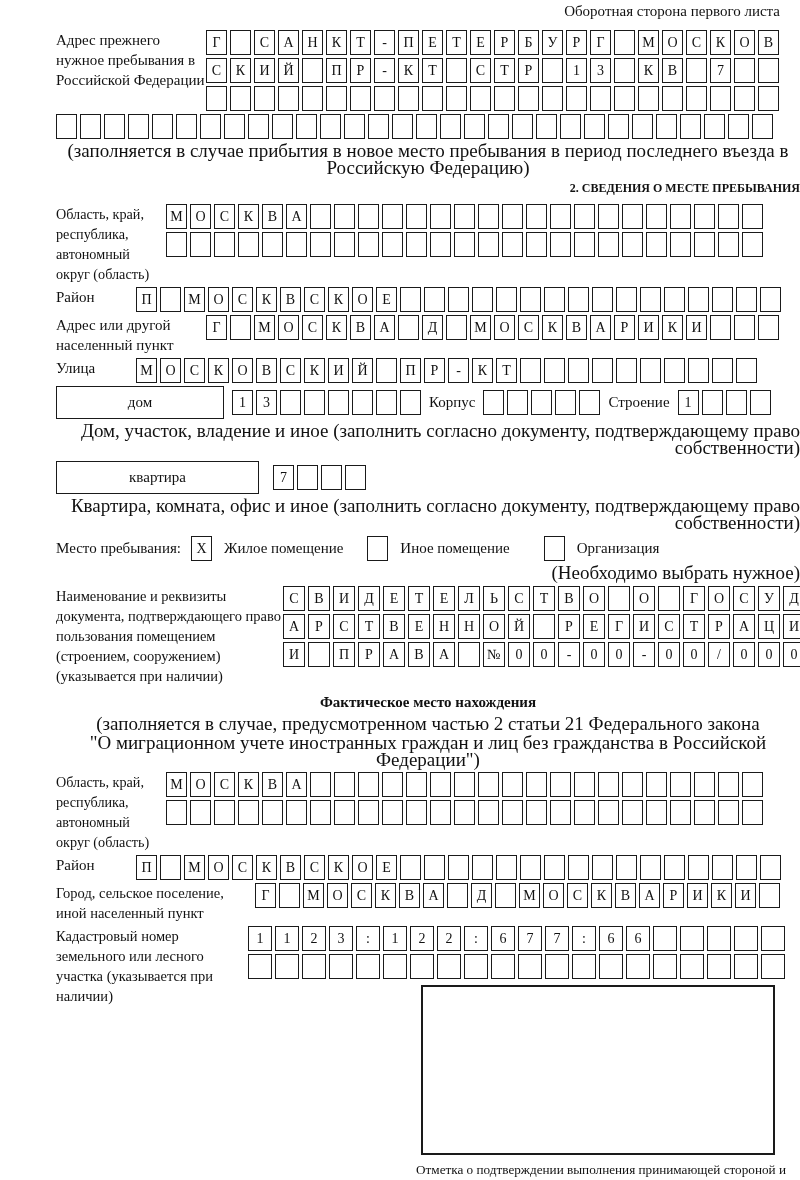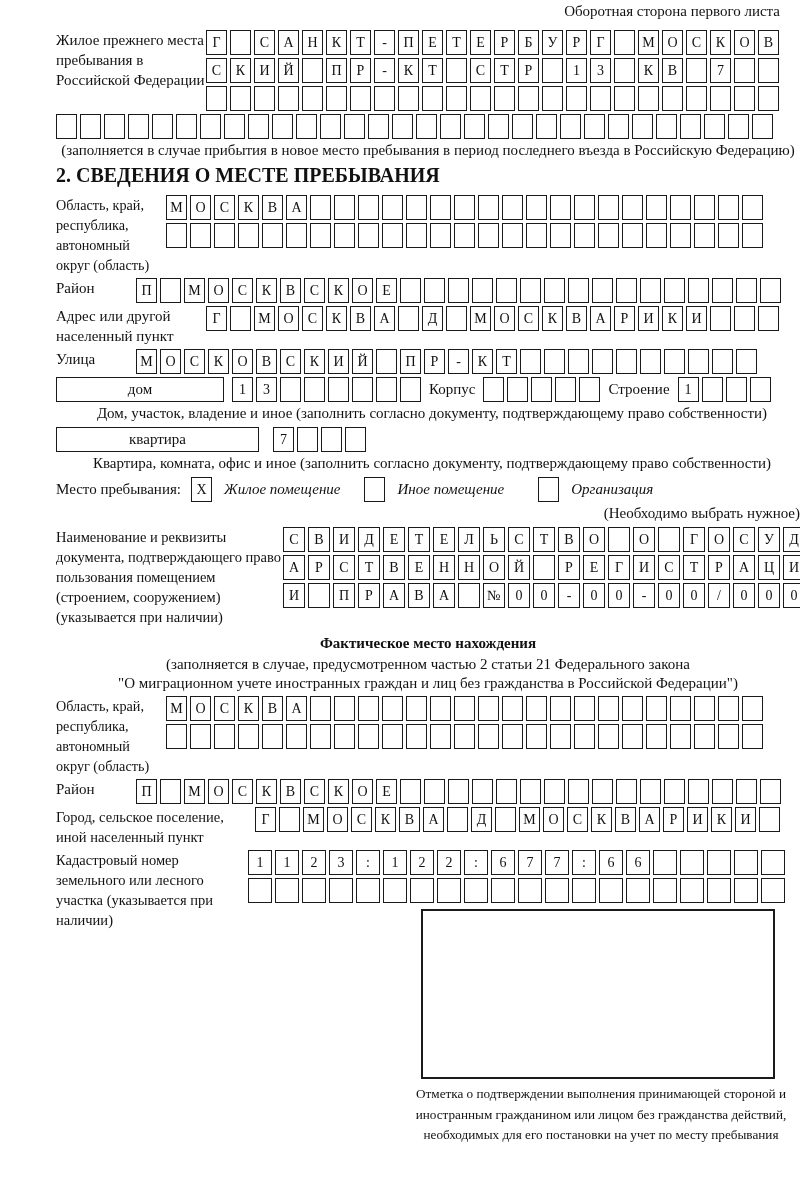--- a/index.html
+++ b/index.html
@@ -17,53 +17,53 @@
   .lw199{width:199px;font-size:14.5px;}
   .lw192{width:192px;font-size:14.5px;font-family:Liberation Serif, serif;}
   .rows{display:flex;flex-direction:column;gap:3px;}
   .boxrow{display:flex;gap:3px;}
   .cell{box-sizing:border-box;width:21px;height:25px;border:1.6px solid #1a1a1a;
         display:flex;align-items:center;justify-content:center;
         font-size:14px;flex-shrink:0;background:#fff;}
   .doc .cell{width:22px;}
   .wide .cell{width:24px;}
 
-  .cap{font-size:15px;text-align:center;margin:3px 0 5px 0;line-height:17px;}
-  .cap.left{text-align:center;margin-left:8px;}
-  .sect-title{font-size:20px;font-weight:bold;text-align:left;margin:4px 0 8px 0;}
+  .cap{font-size:19px;text-align:center;margin:3px 0 5px 0;line-height:17px;}
+  .cap.left{text-align:right;margin-left:8px;}
+  .sect-title{font-size:12px;font-weight:bold;text-align:right;margin:4px 0 8px 0;}
   .sub-title{font-size:15px;font-weight:bold;text-align:center;margin:8px 0 4px 0;}
 
   .inline-row{display:flex;align-items:center;margin-bottom:3px;}
-  .named-box{box-sizing:border-box;height:25px;border:1.6px solid #1a1a1a;
+  .named-box{box-sizing:border-box;height:33px;border:1.6px solid #1a1a1a;
              display:flex;align-items:center;justify-content:center;font-size:15px;flex-shrink:0;}
   .nb-dom{width:168px;margin-right:8px;}
   .nb-kv{width:203px;margin-right:14px;}
   .inl-lbl{font-size:15px;margin:0 8px;line-height:25px;}
 
   .stay{font-size:15px;}
   .stay .cb{margin:0 12px 0 10px;}
-  .stay .opt{margin-right:10px;font-style:italic;}
+  .stay .opt{margin-right:10px;}
   .stay .g1{margin-left:14px;}
   .stay .g2{margin-left:24px;}
   .note{ text-align:right;margin-left:242px;margin-top:2px;}
 
   .caps2{margin:2px 0;}
   .stamp-wrap{margin-top:-24px;}
   .stamp-box{box-sizing:border-box;margin-left:365px;width:354px;height:170px;border:2px solid #1a1a1a;background:#fff;}
   .stamp-cap{width:402px;margin-left:344px;margin-top:5px;font-size:13.2px;line-height:20.5px;text-align:center;}
 </style>
 </head>
 <body>
 
 <div class="page">
 
   <div class="hdr">Оборотная сторона первого листа</div>
 
   <div class="field">
-    <div class="lbl lw150">Жилое прежнего места пребывания в Российской Федерации</div>
+    <div class="lbl lw150">Адрес прежнего нужное пребывания в Российской Федерации</div>
     <div class="rows">
       <div class="boxrow">
           <span class="cell">Г</span>
           <span class="cell"></span>
           <span class="cell">С</span>
           <span class="cell">А</span>
           <span class="cell">Н</span>
           <span class="cell">К</span>
           <span class="cell">Т</span>
           <span class="cell">-</span>

